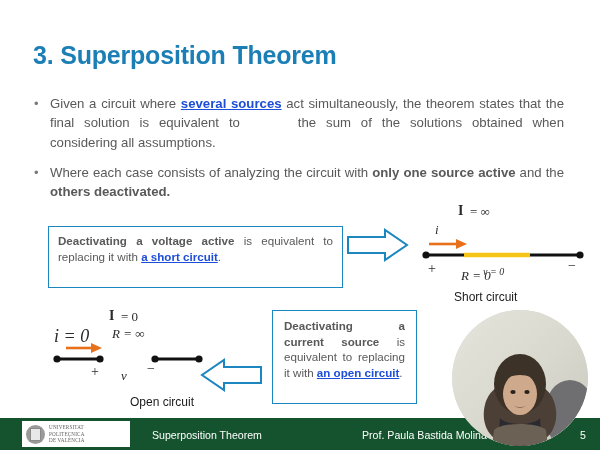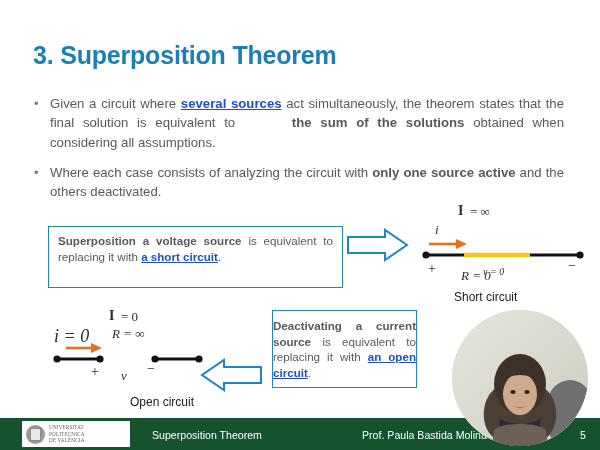--- a/index.html
+++ b/index.html
@@ -83,22 +83,22 @@
   #callout-voltage {
     left: 48px;
     top: 226px;
     width: 295px;
     height: 62px;
   }
   #callout-current {
     left: 272px;
     top: 310px;
     width: 145px;
-    height: 78px;
-    padding: 7px 0;
+    height: 94px;
+    padding: 7px 11px;
   }
 
   
   .block-arrow {
     position: absolute;
   }
   #arrow-right { left: 347px; top: 228px; }
   #arrow-left  { left: 200px; top: 358px; }
 
   
@@ -196,33 +196,33 @@
 </head>
 <body>
 
 <div id="slide">
 
   <div id="slide-title">3. Superposition Theorem</div>
 
   <div class="bullet-block" id="bullet-1">
     <div class="bullet-row">
       <span class="bullet-dot">•</span>
-      <span class="bullet-text"><span>Given a circuit where </span><span class="hl">several sources</span><span> act simultaneously, the theorem states that the final solution is equivalent to </span><span style="font-weight: bold; padding-left: 48px;">the sum of the solutions</span><span> obtained when considering all assumptions.</span></span>
+      <span class="bullet-text"><span>Given a circuit where </span><span class="hl">several sources</span><span> act simultaneously, the theorem states that the final solution is equivalent to </span><span style="font-weight: normal; padding-left: 48px;">the sum of the solutions</span><span> obtained when considering all assumptions.</span></span>
     </div>
   </div>
 
   <div class="bullet-block" id="bullet-2">
     <div class="bullet-row">
       <span class="bullet-dot">•</span>
-      <span class="bullet-text"><span>Where each case consists of analyzing the circuit with </span><span style="font-weight: bold;">only one source active</span><span> and the </span><span style="font-weight: normal;">others deactivated.</span></span>
+      <span class="bullet-text"><span>Where each case consists of analyzing the circuit with </span><span style="font-weight: bold;">only one source active</span><span> and the </span><span style="font-weight: bold;">others deactivated.</span></span>
     </div>
   </div>
 
   <div class="callout" id="callout-voltage">
-    <span><span style="font-weight: bold;">Superposition a voltage source</span><span> is equivalent to replacing it with </span><span class="hl">a short circuit</span><span>.</span></span>
+    <span><span style="font-weight: bold;">Deactivating a voltage active</span><span> is equivalent to replacing it with </span><span class="hl">a short circuit</span><span>.</span></span>
   </div>
 
   <div class="block-arrow" id="arrow-right">
     <svg width="62" height="34" viewBox="0 0 62 34" xmlns="http://www.w3.org/2000/svg">
       <polygon points="1,9 38,9 38,2 60,17 38,32 38,25 1,25" fill="#ffffff" stroke="#1C86C0" stroke-width="2" stroke-linejoin="miter"></polygon>
     </svg>
   </div>
 
   <div class="circuit" id="circuit-short">
     <div class="circ-label" style="left:38px; top:0px; font-size:14px; font-weight:bold;">I</div>

